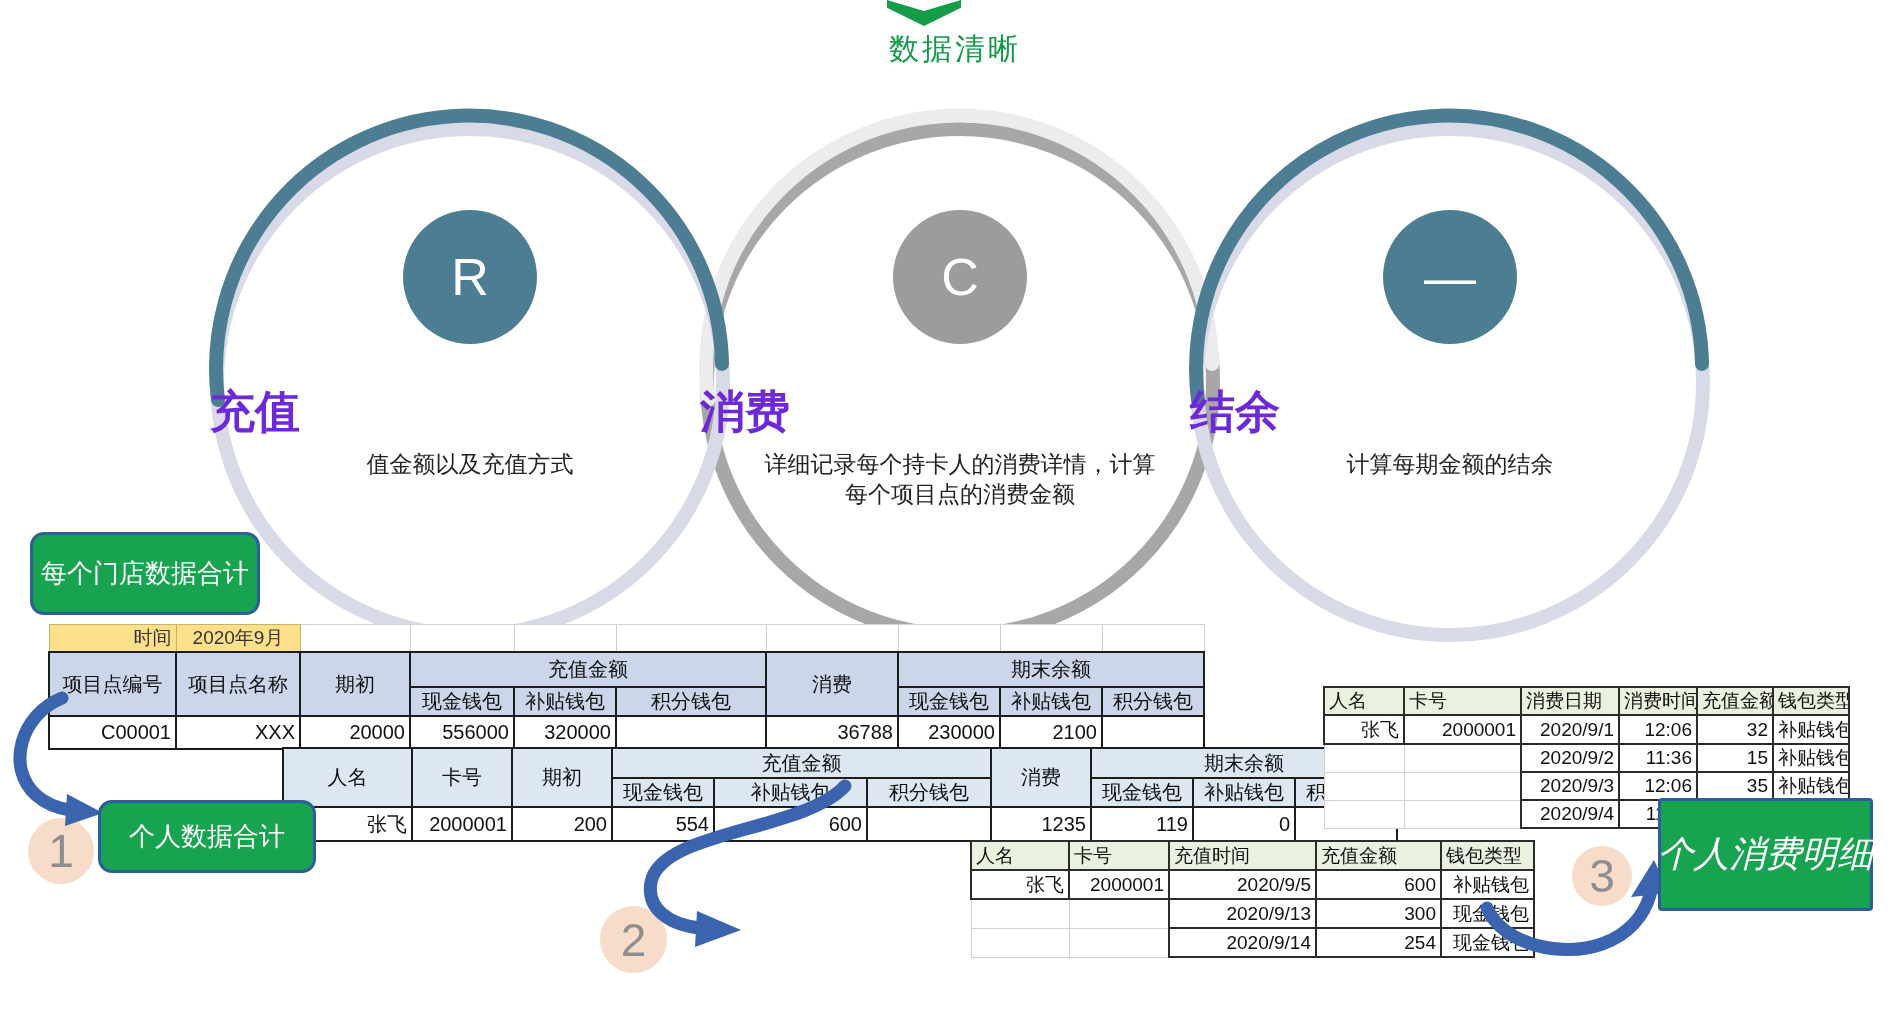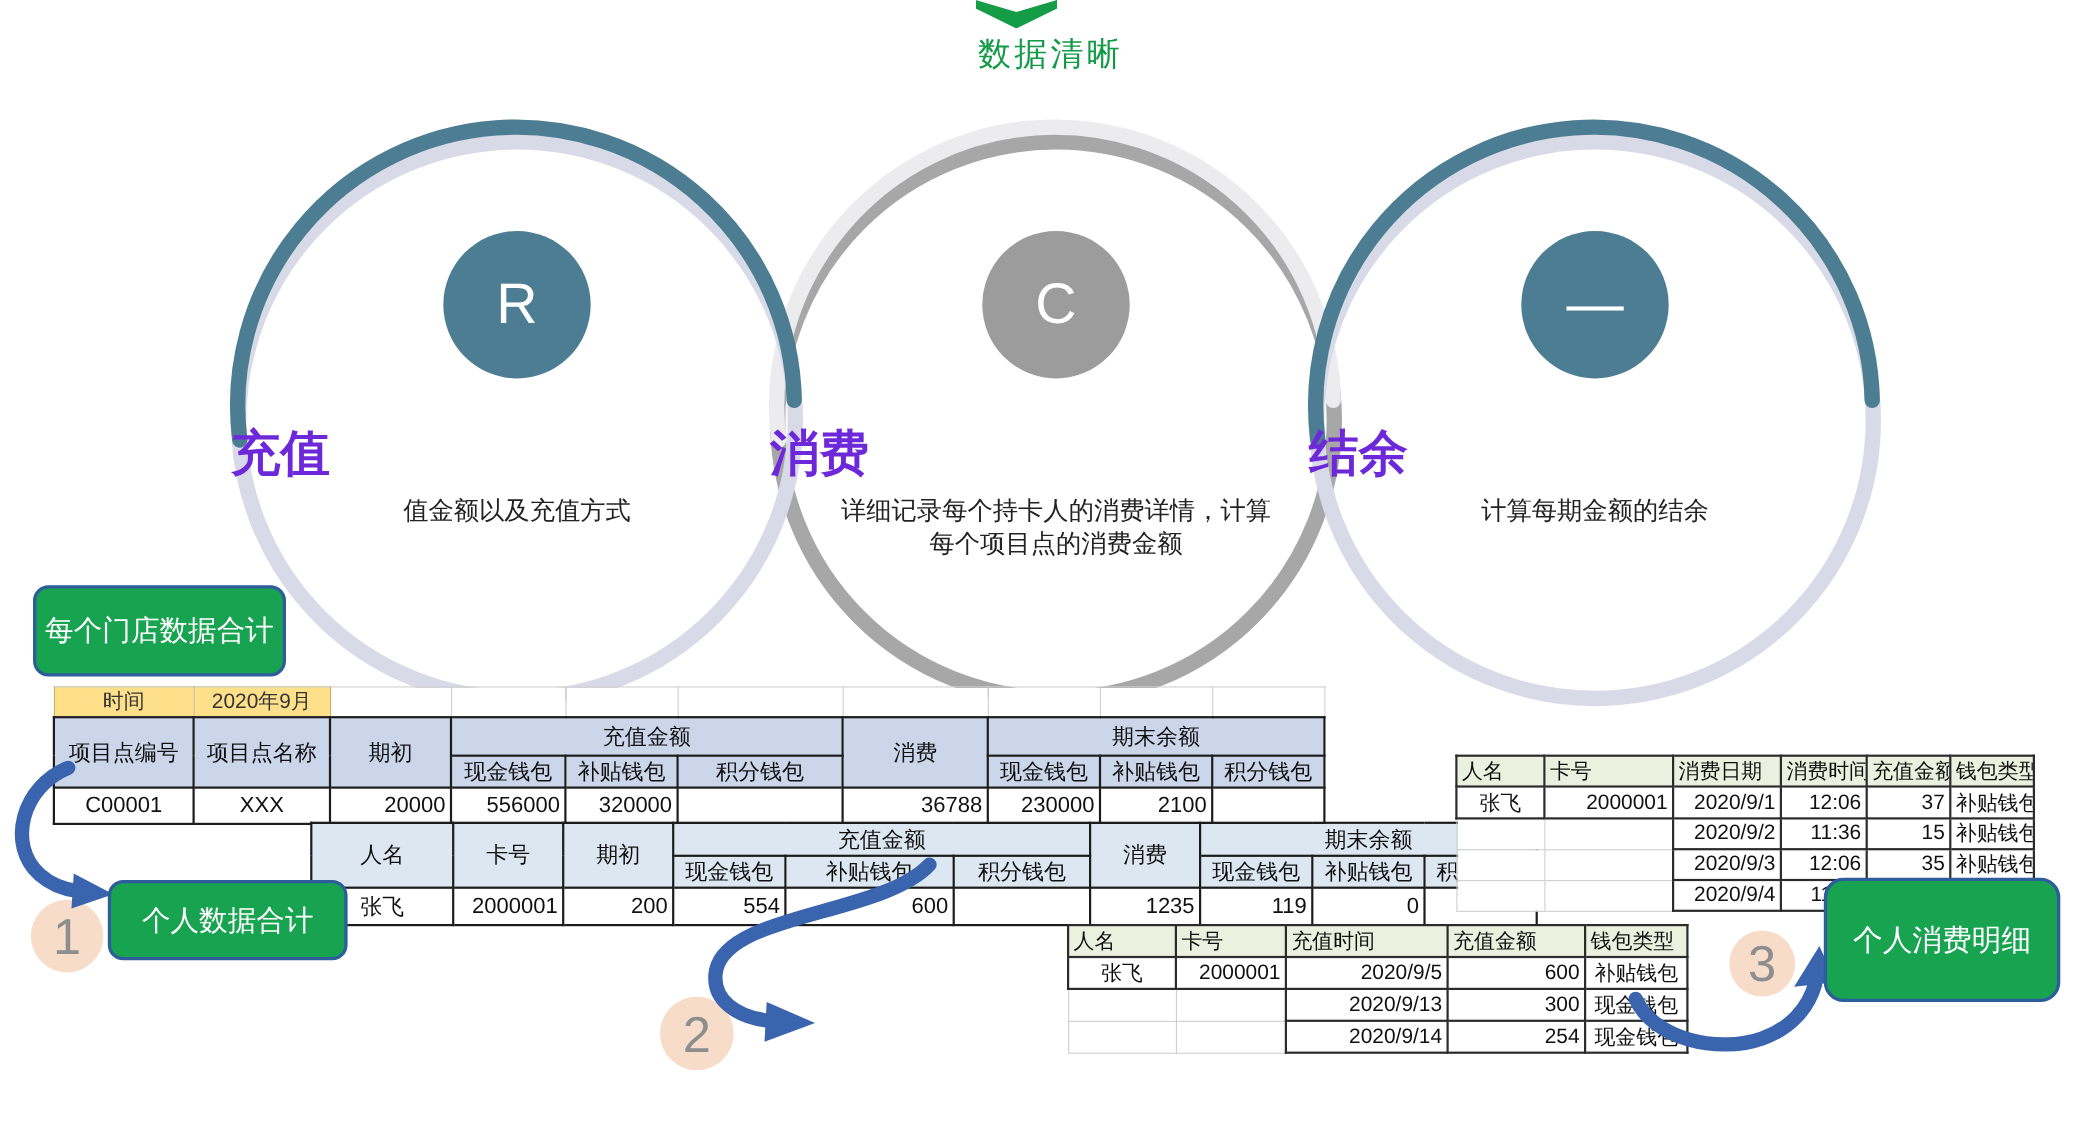--- a/index.html
+++ b/index.html
@@ -23,29 +23,29 @@
   
   table.t{position:absolute;border-collapse:collapse;table-layout:fixed;z-index:3;background:transparent;}
   table.t td{border:2px solid #1c1c1c;font-size:20px;color:#101010;overflow:hidden;white-space:nowrap;
              padding:0 4px;background:#fff;}
   table.t td.hd{background:#ccd6ea;text-align:center;}
   table.t2 td.hd{background:#dce7f2;}
   table.t3 td,table.t4 td{font-size:19px;border-color:#2b2b2b;}
   table.t td.hg{background:#eaf1df;text-align:left;}
   td.shl{text-align:left;}
   td.num{text-align:right;}
-  td.txt{text-align:center;}
+  td.txt{text-align:right;}
   tr.meta td{border:1px solid #cfcfcf;background:#fff;font-size:19px;}
   tr.meta td.y{background:#ffe08a;border:1px solid #c8b26a;color:#333;}
   td.ghost{border:1px solid #cfcfcf !important;}
   
   .gbtn{position:absolute;background:#17a350;border:3px solid #2d5d9b;border-radius:14px;color:#fff;
         display:flex;align-items:center;justify-content:center;font-size:26px;z-index:6;
         box-sizing:border-box;white-space:nowrap;}
-  .gbtn.big{border-radius:18px;font-size:27px;}
+  .gbtn.big{border-radius:4px;font-size:36px;font-style:italic;}
   
   .step{position:absolute;border-radius:50%;background:#f7ddc9;color:#8e8e8e;display:flex;
         align-items:center;justify-content:center;font-size:46px;z-index:4;}
   .arrowsvg{position:absolute;left:0;top:0;z-index:5;pointer-events:none;}
 </style>
 </head>
 <body>
 
 <div id="canvas">
 
@@ -250,21 +250,21 @@
       <td class="hg">消费日期</td>
       <td class="hg">消费时间</td>
       <td class="hg">充值金额</td>
       <td class="hg">钱包类型</td>
     </tr>
     <tr style="height:29px">
       <td class="txt">张飞</td>
       <td class="num">2000001</td>
       <td class="num">2020/9/1</td>
       <td class="num">12:06</td>
-      <td class="num">37</td>
+      <td class="num">32</td>
       <td class="txt">补贴钱包</td>
     </tr>
     <tr style="height:28px">
       <td class="txt ghost"></td>
       <td class="num ghost"></td>
       <td class="num">2020/9/2</td>
       <td class="num">11:36</td>
       <td class="num">15</td>
       <td class="txt">补贴钱包</td>
     </tr>

